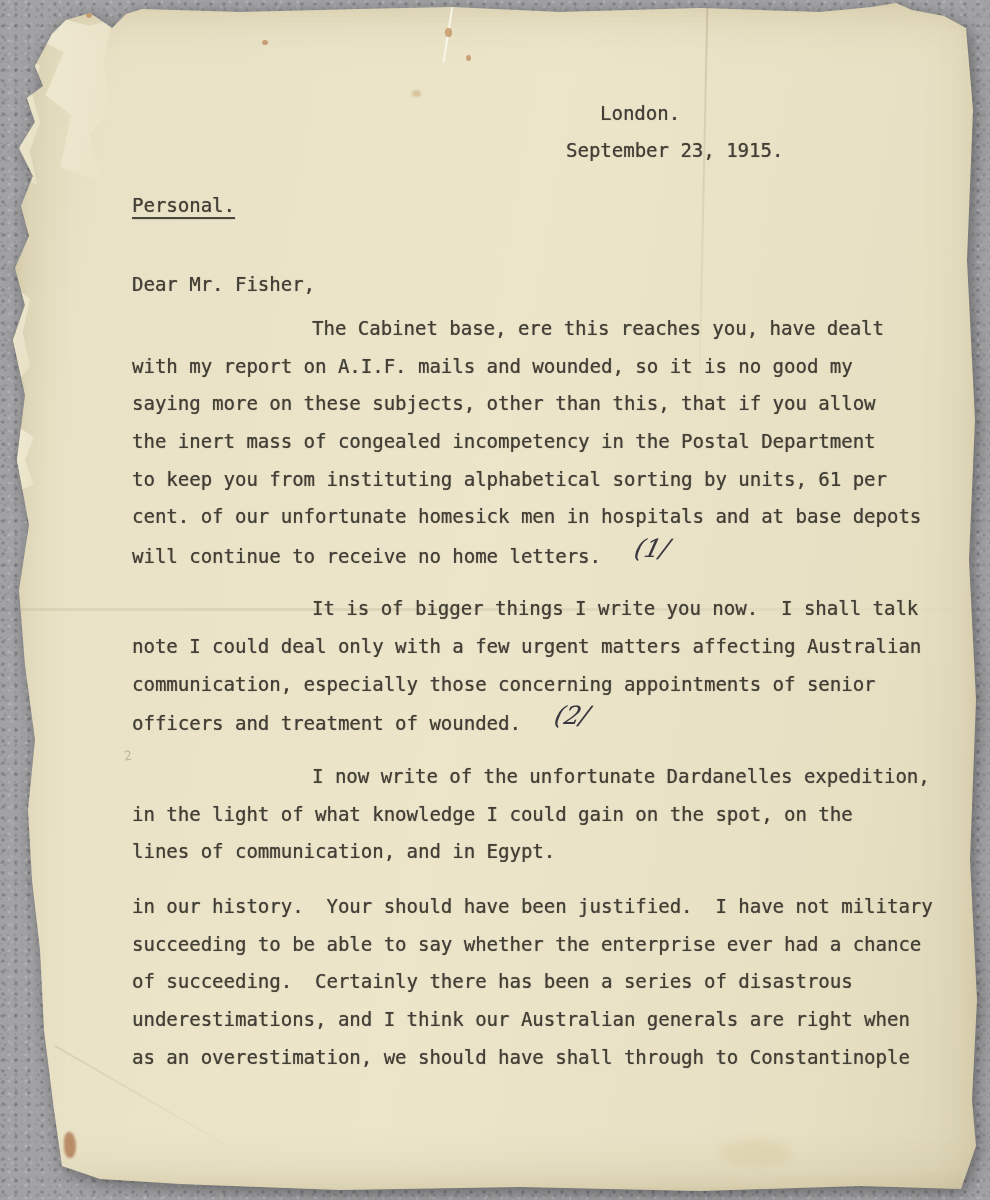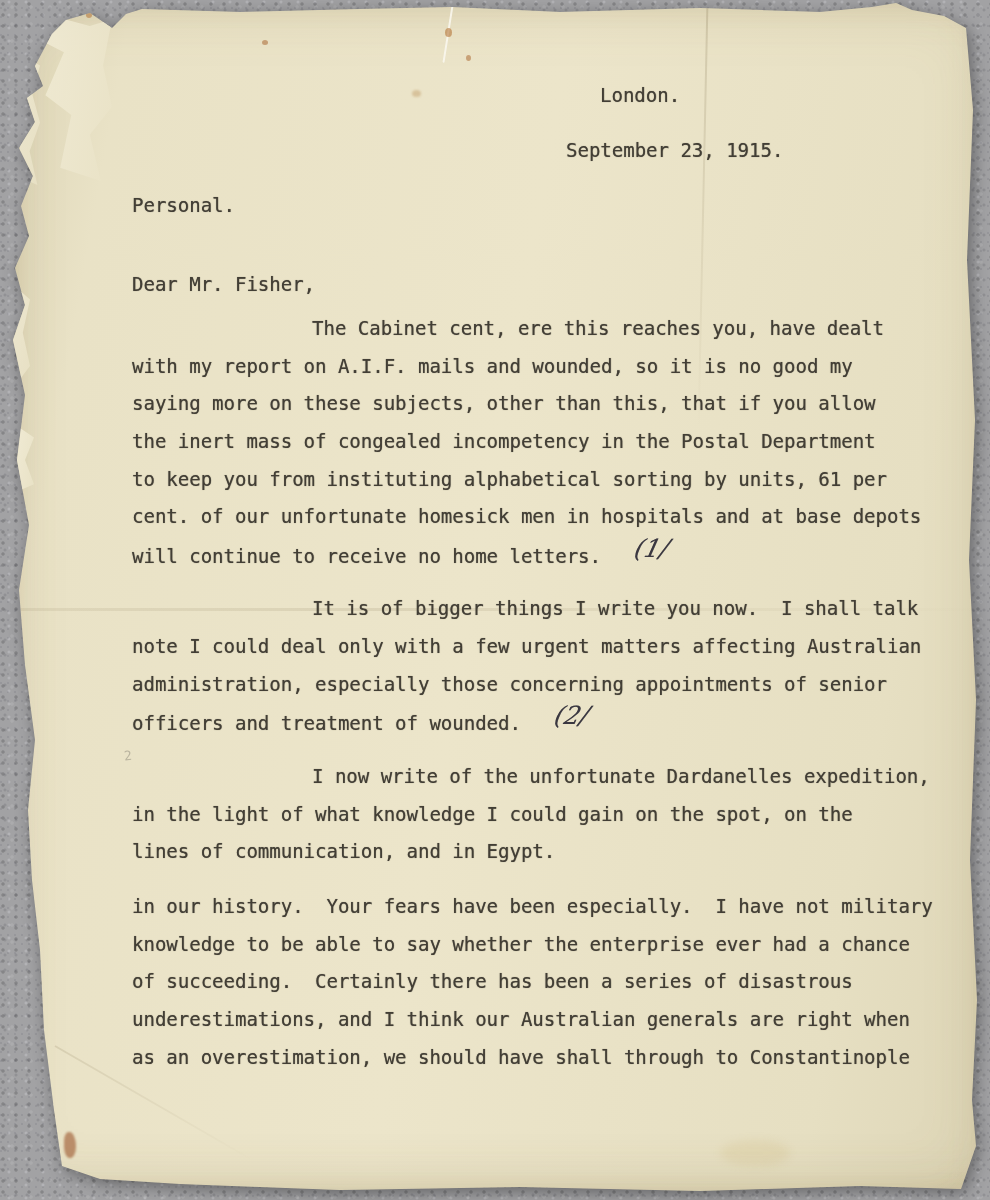--- a/index.html
+++ b/index.html
@@ -45,25 +45,25 @@
       25px 305px, 15px 268px, 29px 236px, 21px 206px, 33px 176px, 19px 148px,
       35px 122px, 27px 98px, 43px 86px, 35px 66px
     );
   }
   .typed {
     font-family:"DejaVu Sans Mono", monospace;
     font-size:19px; color:#423e35; white-space:pre;
     text-shadow: 0 0 1px rgba(66,62,53,.55), .4px .4px 0 rgba(66,62,53,.30);
   }
   .letterhead-office { position:absolute; left:482px; top:78px; }
-  .letterhead-city   { position:absolute; left:600px; top:84px; }
+  .letterhead-city   { position:absolute; left:600px; top:102px; }
   .letterhead-date   { position:absolute; left:566px; top:139px; }
   .personal-label {
     position:absolute; left:132px; top:194px;
-    text-decoration-thickness:2px; text-underline-offset:5px;
+    text-decoration:underline; text-decoration-thickness:2px; text-underline-offset:5px;
     text-decoration-color:rgba(66,62,53,.85);
   }
   .salutation { position:absolute; left:132px; top:273px; }
   .letter-body { position:absolute; left:132px; top:310px; width:830px; }
   .paragraph { margin:0; }
   .paragraph + .paragraph { margin-top:17px; }
   .line { line-height:37.65px; height:37.65px; white-space:pre; }
   .line.indent { padding-left:180px; }
   .annotation {
     display:inline-block;
@@ -134,42 +134,42 @@
     <div class="typed letterhead-city">London.</div>
     <div class="typed letterhead-date">September 23, 1915.</div>
 
     <div class="typed personal-label">Personal.</div>
     <div class="typed salutation">Dear Mr. Fisher,</div>
 
     <div class="margin-note">2</div>
 
     <div class="letter-body">
         <div class="paragraph">
-          <div class="line indent"><span class="typed">The Cabinet cent, ere this reaches you, have dealt</span></div>
+          <div class="line indent"><span class="typed">The Cabinet base, ere this reaches you, have dealt</span></div>
           <div class="line"><span class="typed">with my report on A.I.F. mails and wounded, so it is no good my</span></div>
           <div class="line"><span class="typed">saying more on these subjects, other than this, that if you allow</span></div>
           <div class="line"><span class="typed">the inert mass of congealed incompetency in the Postal Department</span></div>
           <div class="line"><span class="typed">to keep you from instituting alphabetical sorting by units, 61 per</span></div>
           <div class="line"><span class="typed">cent. of our unfortunate homesick men in hospitals and at base depots</span></div>
           <div class="line"><span class="typed">will continue to receive no home letters.</span><span class="annotation">(1/</span></div>
         </div>
         <div class="paragraph">
           <div class="line indent"><span class="typed">It is of bigger things I write you now.  I shall talk</span></div>
           <div class="line"><span class="typed">note I could deal only with a few urgent matters affecting Australian</span></div>
-          <div class="line"><span class="typed">administration, especially those concerning appointments of senior</span></div>
+          <div class="line"><span class="typed">communication, especially those concerning appointments of senior</span></div>
           <div class="line"><span class="typed">officers and treatment of wounded.</span><span class="annotation">(2/</span></div>
         </div>
         <div class="paragraph">
           <div class="line indent"><span class="typed">I now write of the unfortunate Dardanelles expedition,</span></div>
           <div class="line"><span class="typed">in the light of what knowledge I could gain on the spot, on the</span></div>
           <div class="line"><span class="typed">lines of communication, and in Egypt.</span></div>
         </div>
         <div class="paragraph">
-          <div class="line"><span class="typed">in our history.  Your fears have been especially.  I have not military</span></div>
-          <div class="line"><span class="typed">knowledge to be able to say whether the enterprise ever had a chance</span></div>
+          <div class="line"><span class="typed">in our history.  Your should have been justified.  I have not military</span></div>
+          <div class="line"><span class="typed">succeeding to be able to say whether the enterprise ever had a chance</span></div>
           <div class="line"><span class="typed">of succeeding.  Certainly there has been a series of disastrous</span></div>
           <div class="line"><span class="typed">underestimations, and I think our Australian generals are right when</span></div>
           <div class="line"><span class="typed">as an overestimation, we should have shall through to Constantinople</span></div>
         </div>
       </div>
 
   </div>
 </div>
 
 </body></html>

